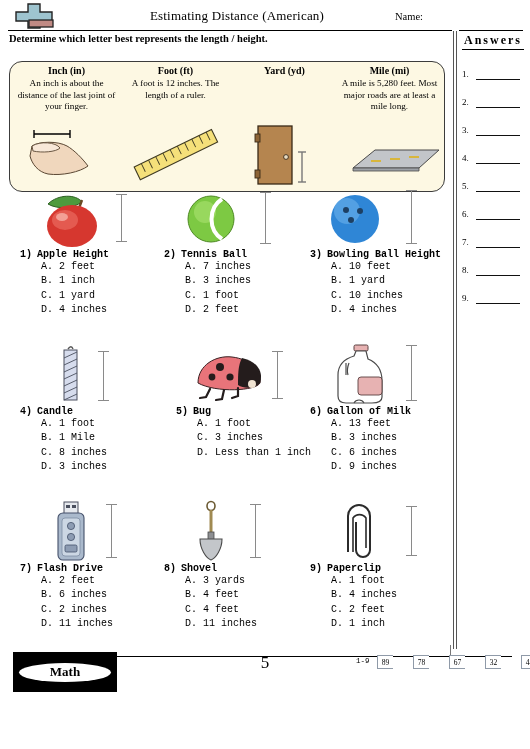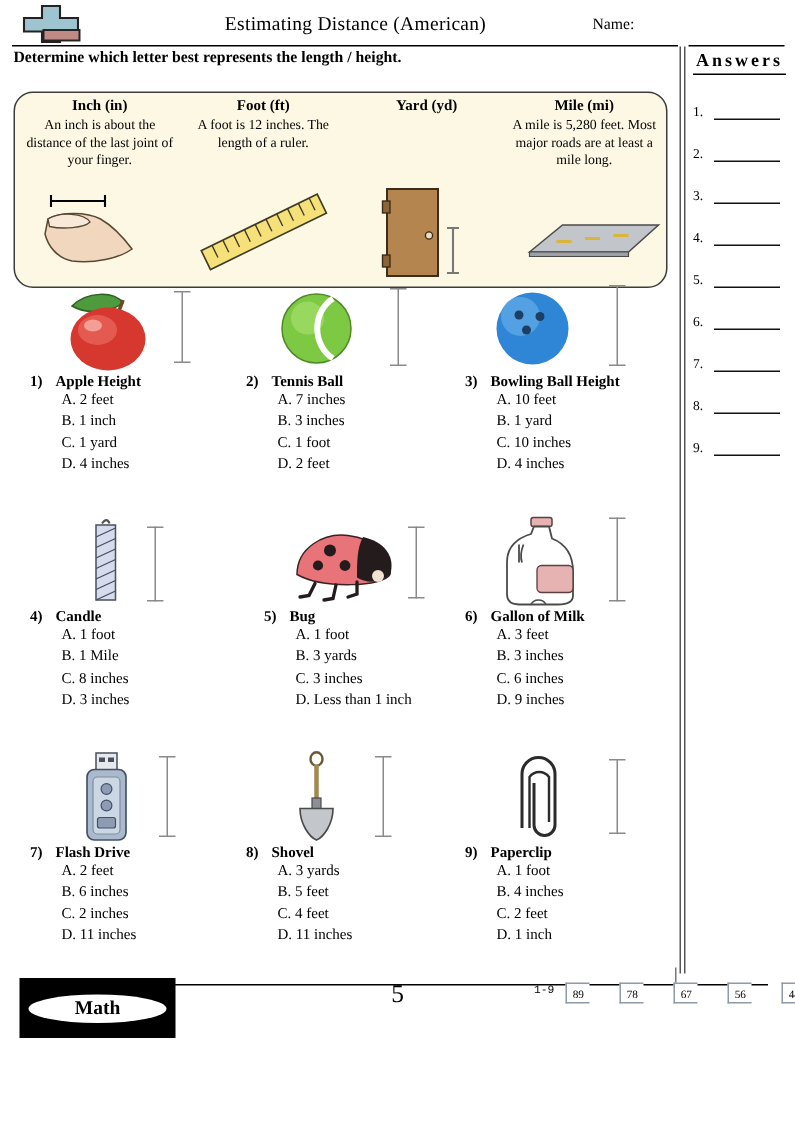--- a/index.html
+++ b/index.html
@@ -44,21 +44,21 @@
     border:1.3px solid #3c3c3c;border-radius:13px;
     background:#fdf8e3;box-sizing:border-box;margin-top:16px;
   }
   .ref-col{position:absolute;top:3px;width:109px;text-align:center;}
   .ref-head{font-size:10px;font-weight:bold;}
   .ref-body{font-size:9.2px;line-height:11.6px;margin-top:2px;padding:0 4px;}
 
   .ref-art{position:absolute;top:62px;width:109px;height:62px;}
 
   
-  .q{position:absolute;width:146px;}
+  .q{position:absolute;width:146px;font-family:Liberation Mono, monospace;}
   .q-art{position:relative;height:62px;width:146px;}
   .q-head{font-size:10px;font-weight:bold;margin-top:1px;white-space:nowrap;}
   .q-num{display:inline-block;width:17px;font-weight:bold;}
   .q-opt{font-size:10px;margin-left:21px;line-height:14.4px;white-space:nowrap;}
 
   
   .ibar{position:absolute;width:11px;}
   .ibar .stem{position:absolute;left:5px;top:0;width:0;height:100%;border-left:1.4px solid #8a8a8a;}
   .ibar .cap{position:absolute;left:0;width:11px;height:0;border-top:1.4px solid #8a8a8a;}
   .ibar .cap.t{top:0;}
@@ -338,21 +338,20 @@
       <div class="ibar" style="left:96px;top:8px;height:48px">
         <div class="stem"></div>
           <div class="cap t"></div>
           <div class="cap b"></div>
       </div>
     </div>
     <div class="q-head">
       <span class="q-num">5)</span><span>Bug</span>
     </div>
     <div class="q-opt">A. 1 foot</div>
-    <div class="q-opt">B. 3 yards</div>
     <div class="q-opt">C. 3 inches</div>
     <div class="q-opt">D. Less than 1 inch</div>
   </div>
 
   <div class="q" style="left:310px;top:343px">
     <div class="q-art">
       <svg viewBox="0 0 146 62" width="146" height="62">
         <rect x="44" y="2" width="14" height="6" rx="1.5" fill="#e7b2b2" stroke="#5a4040" stroke-width="1"></rect>
         <path d="M46 8 L56 8 L58 16 C68 20 72 28 72 38 L72 54 C72 58 68 60 62 60 L36 60 C30 60 28 57 28 53 L28 32 C28 22 34 16 44 13 Z" fill="#ffffff" stroke="#4a4a4a" stroke-width="1.2"></path>
         <path d="M36 20 L36 32" stroke="#4a4a4a" stroke-width="1.2" fill="none"></path>
@@ -362,21 +361,21 @@
       </svg>
       <div class="ibar" style="left:96px;top:2px;height:56px">
         <div class="stem"></div>
           <div class="cap t"></div>
           <div class="cap b"></div>
       </div>
     </div>
     <div class="q-head">
       <span class="q-num">6)</span><span>Gallon of Milk</span>
     </div>
-    <div class="q-opt">A. 3 feet</div>
+    <div class="q-opt">A. 13 feet</div>
     <div class="q-opt">B. 3 inches</div>
     <div class="q-opt">C. 6 inches</div>
     <div class="q-opt">D. 9 inches</div>
   </div>
 
   <div class="q" style="left:20px;top:500px">
     <div class="q-art">
       <svg viewBox="0 0 146 62" width="146" height="62">
         <rect x="44" y="2" width="14" height="12" fill="#e6e9ee" stroke="#4a4f5e" stroke-width="1"></rect>
         <rect x="46" y="5" width="4" height="3" fill="#4a4f5e"></rect>
@@ -413,21 +412,21 @@
       <div class="ibar" style="left:86px;top:4px;height:54px">
         <div class="stem"></div>
           <div class="cap t"></div>
           <div class="cap b"></div>
       </div>
     </div>
     <div class="q-head">
       <span class="q-num">8)</span><span>Shovel</span>
     </div>
     <div class="q-opt">A. 3 yards</div>
-    <div class="q-opt">B. 5 feet</div>
+    <div class="q-opt">B. 4 feet</div>
     <div class="q-opt">C. 4 feet</div>
     <div class="q-opt">D. 11 inches</div>
   </div>
 
   <div class="q" style="left:310px;top:500px">
     <div class="q-art">
       <svg viewBox="0 0 146 62" width="146" height="62">
         <path d="M38 52 L38 16 A11 11 0 0 1 60 16 L60 50 A7 7 0 0 1 46 50 L46 22" fill="none" stroke="#2b2b2b" stroke-width="2"></path>
         <path d="M43 52 L43 18 A8 8 0 0 1 56 18 L56 48" fill="none" stroke="#2b2b2b" stroke-width="1.6"></path>
       </svg>
@@ -450,21 +449,21 @@
   <div class="math-badge">
     <div class="math-ellipse">Math</div>
   </div>
   <div class="page-num">5</div>
   <div class="scale-tick"></div>
   <div class="scale-label">1-9</div>
   <div class="scale">
     <div class="scale-cell">89</div>
     <div class="scale-cell">78</div>
     <div class="scale-cell">67</div>
-    <div class="scale-cell">56</div>
+    <div class="scale-cell">32</div>
     <div class="scale-cell">44</div>
     <div class="scale-cell hl">33</div>
     <div class="scale-cell hl">22</div>
     <div class="scale-cell hl">11</div>
     <div class="scale-cell hl last">0</div>
   </div>
 
 </div>
 
 </body></html>

